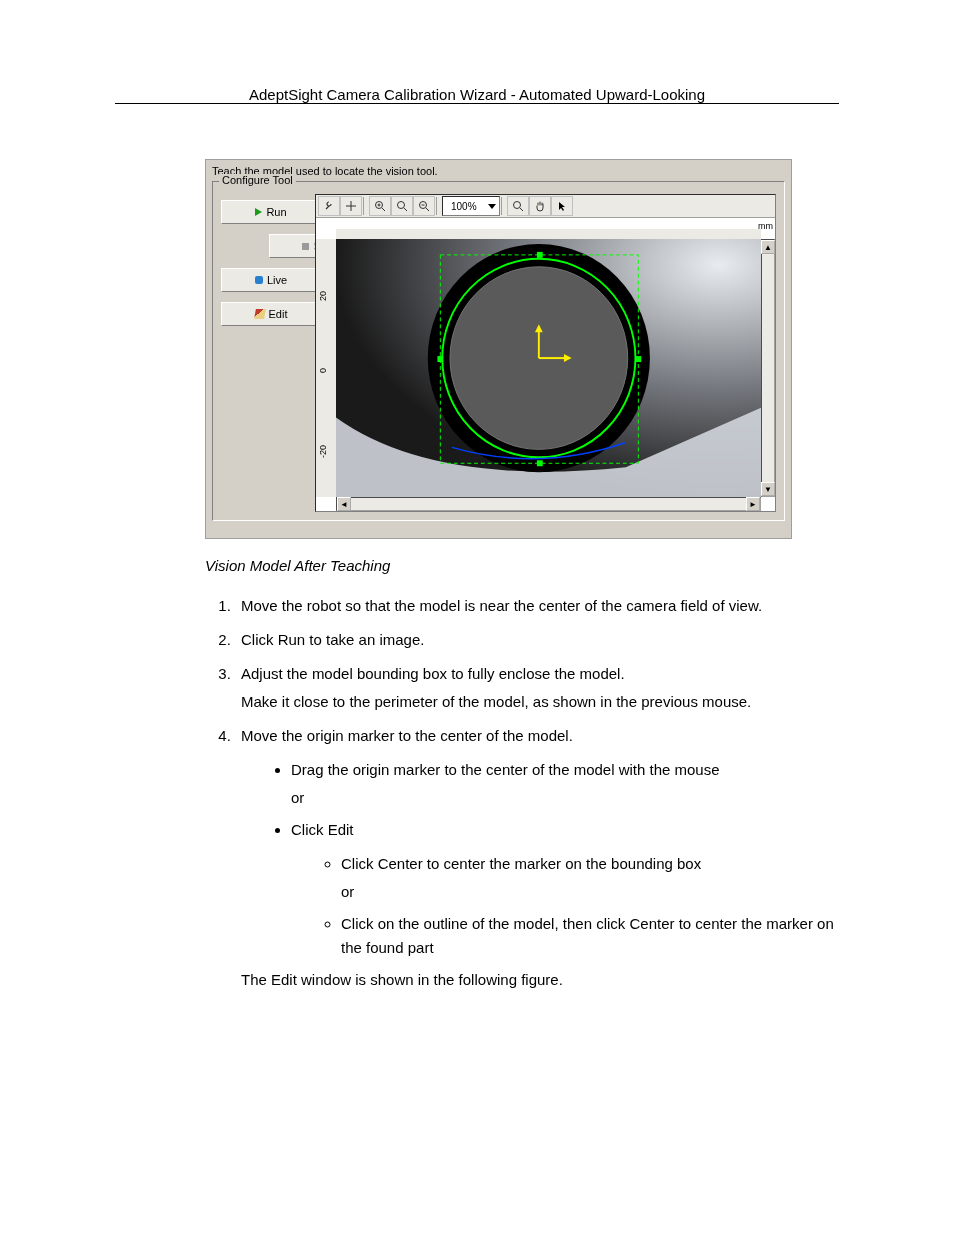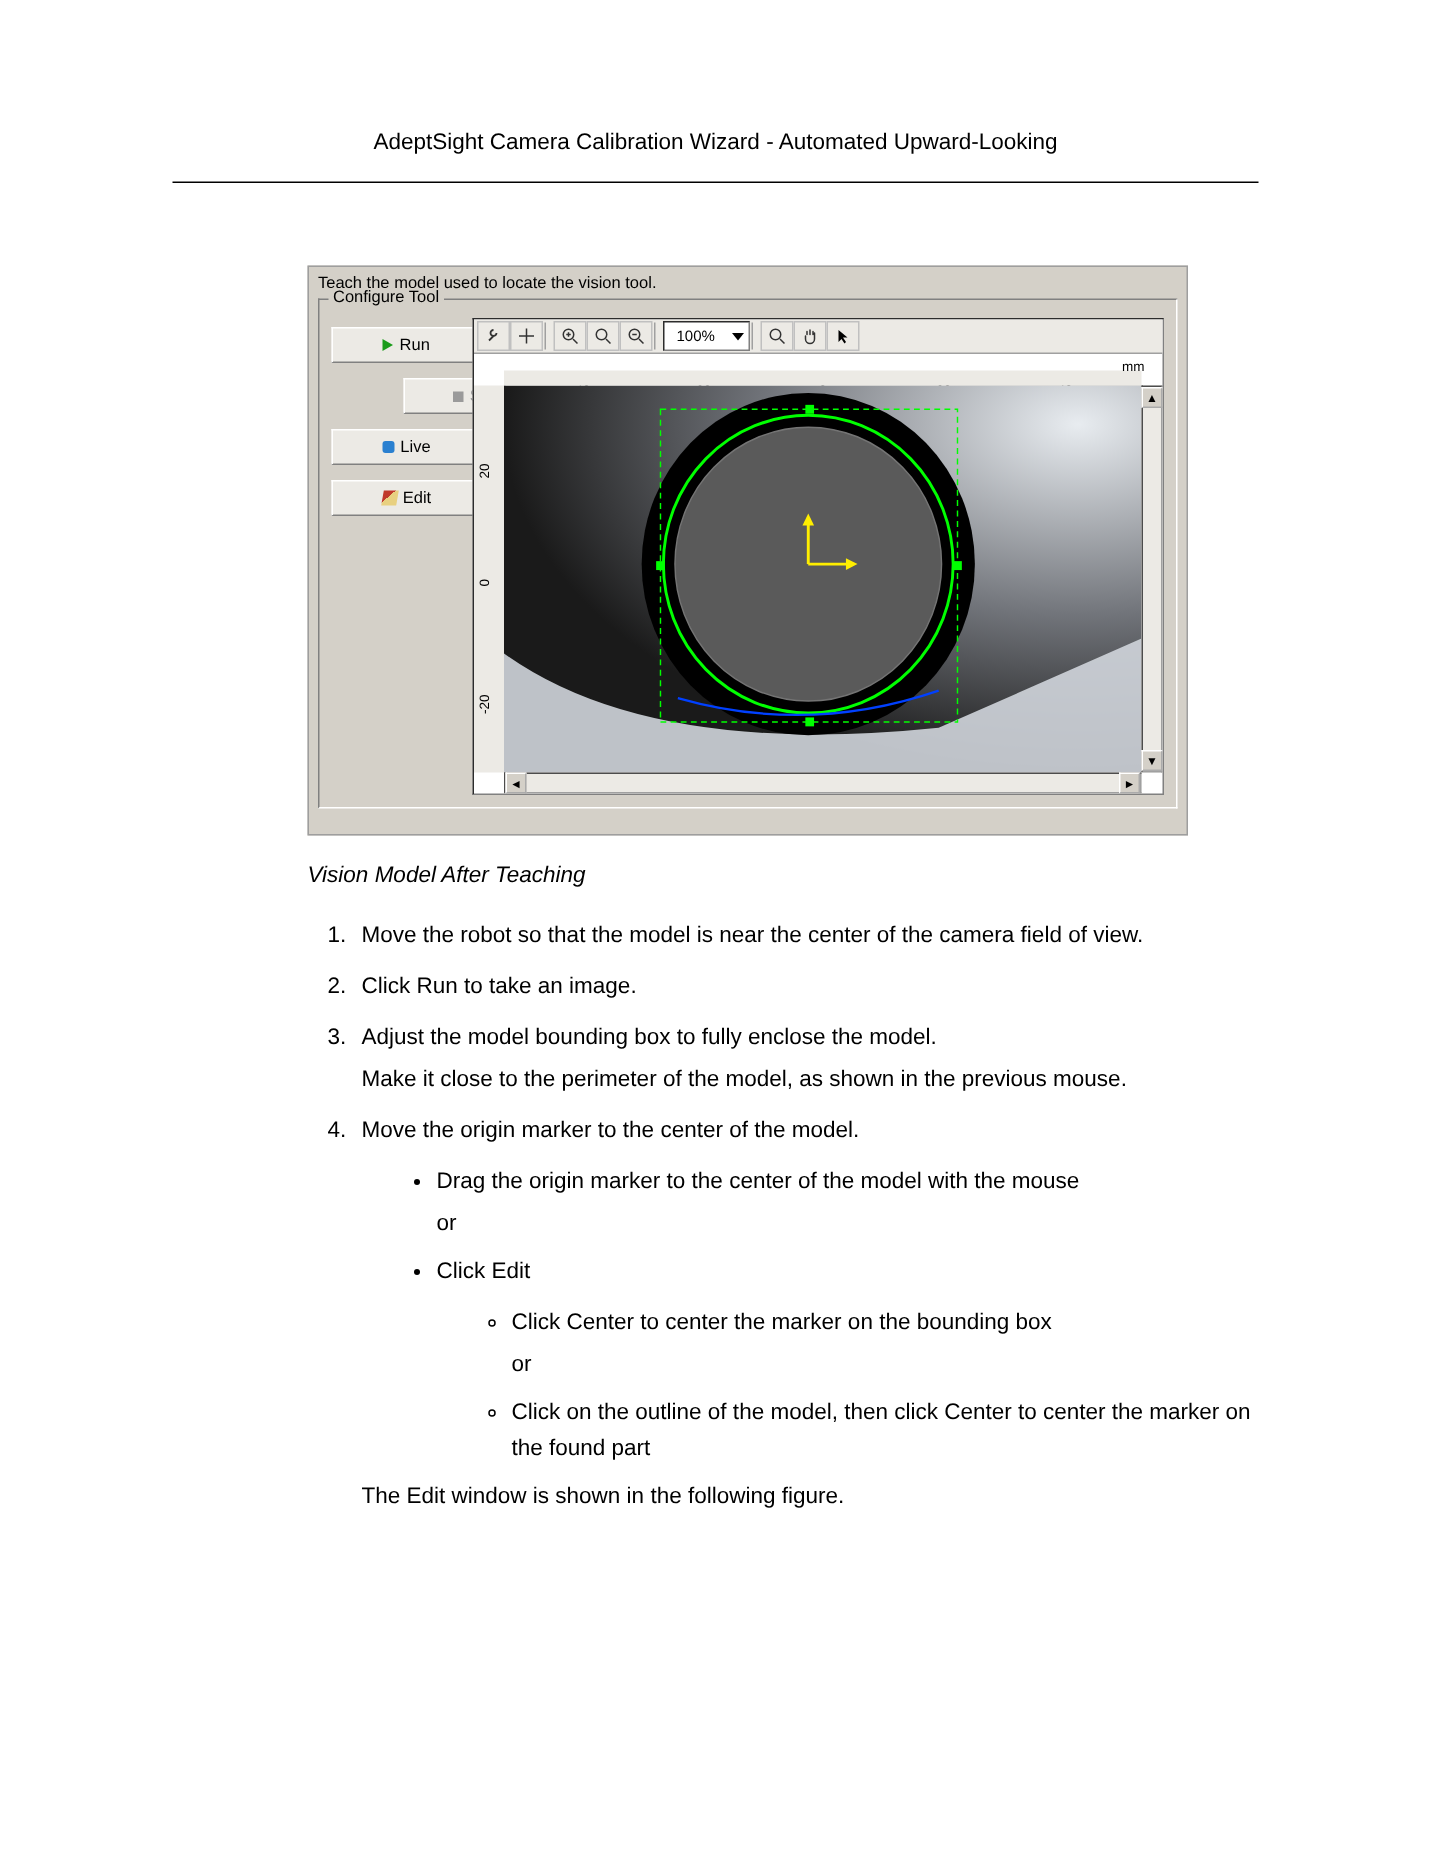--- a/index.html
+++ b/index.html
@@ -13,21 +13,21 @@
     width: 954px;
     height: 1235px;
     margin: 0 auto;
     position: relative;
     box-sizing: border-box;
     padding: 86px 115px 0 115px;
   }
   .header-line {
     text-align: center;
     font-size: 15px;
-    padding-bottom: 18px;
+    padding-bottom: 0;
     border-bottom: 1px solid #000;
     margin-bottom: 55px;
   }
   .screenshot-wrap {
     margin-left: 90px;
     width: 587px;
   }
   .app-window {
     background: #d4d0c8;
     border: 1px solid #9e9e9e;
@@ -130,21 +130,21 @@
   .zoom-tri{width:0;height:0;border-left:4px solid transparent;border-right:4px solid transparent;border-top:5px solid #000;margin:0 3px;}
 
   .ruler-area{
     position:absolute;
     left:20px;top:34px;right:14px;height:22px;
     border-bottom:1px solid #808080;
     background:#eceae5;
     font-size:9px;
   }
   .ruler-area .tick{position:absolute;top:8px;text-align:center;width:20px;margin-left:-10px;}
-  .mm-label{position:absolute;right:12px;top:26px;font-size:9px;}
+  .mm-label{position:absolute;right:2px;top:26px;font-size:9px;}
   .vruler{
     position:absolute;
     left:0;top:44px;bottom:14px;width:20px;
     background:#eceae5;
     border-right:1px solid #808080;
     font-size:9px;
   }
   .vruler .vt{position:absolute;left:2px;writing-mode:vertical-rl;transform:rotate(180deg);}
 
   .image-viewport{

